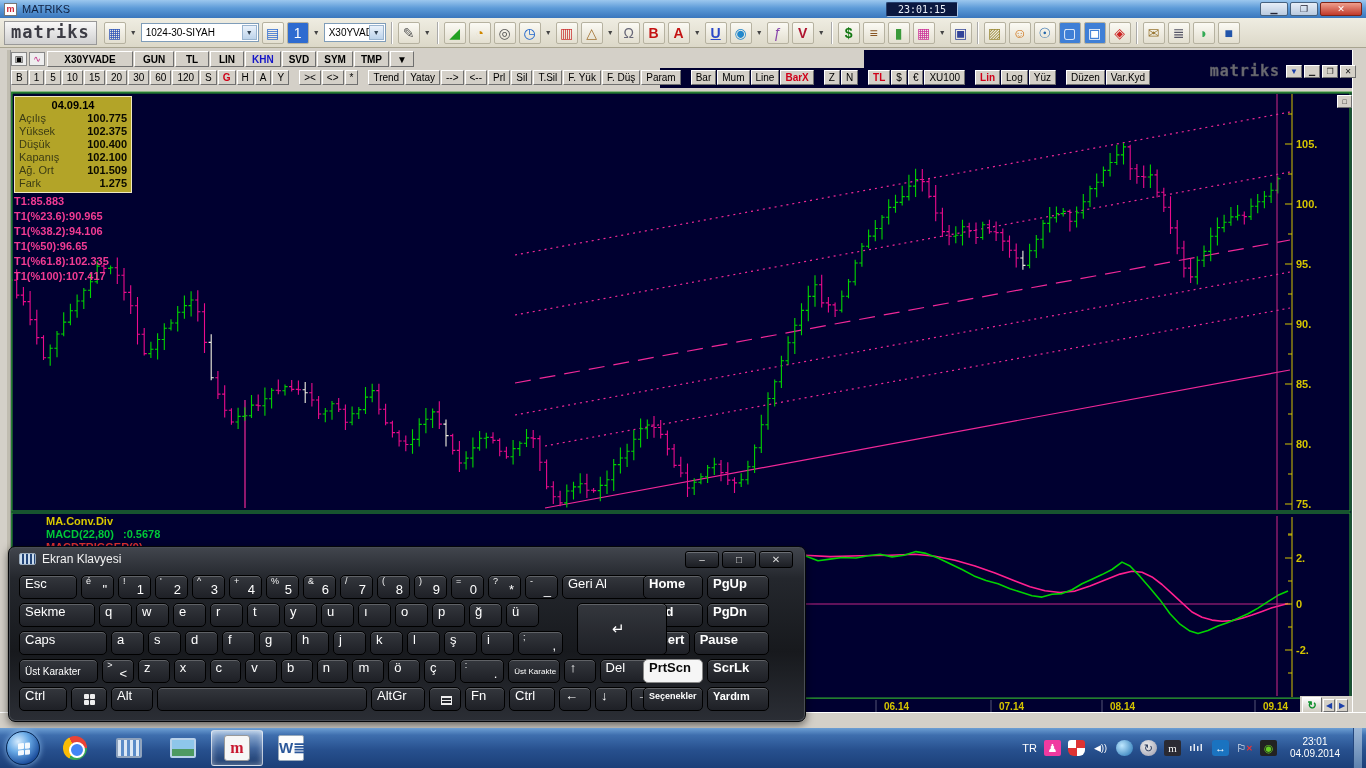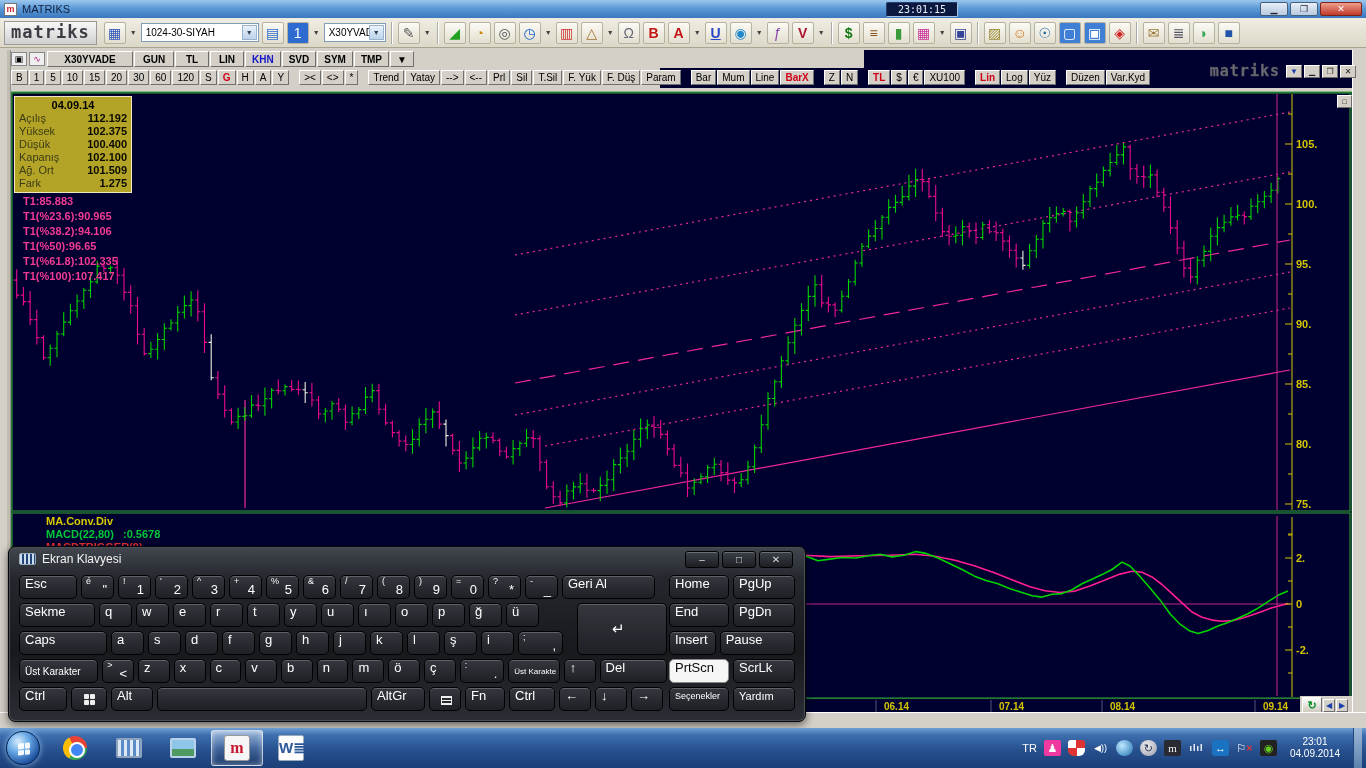--- a/index.html
+++ b/index.html
@@ -66,21 +66,21 @@
   #right-strip{position:absolute;left:1352px;top:50px;width:14px;height:662px;background:#d4d0c8;
     border-left:1px solid #fff;}
   #bottom-strip{position:absolute;left:0;top:712px;width:1366px;height:16px;background:#d4d0c8;border-top:1px solid #fff;}
 
   #infobox{position:absolute;left:14px;top:8px;width:118px;background:#b3a428;border:1px solid #efe8c0;
     padding:2px 4px;font-size:11px;}
   #infobox .d{text-align:center;font-weight:bold;margin-bottom:1px;}
   #infobox .ir{display:flex;justify-content:space-between;line-height:13px;}
   #infobox .ir .l{color:#3c3c14;}
   #infobox .ir .v{font-weight:bold;color:#0a0a00;}
-  #fibs{position:absolute;left:14px;top:106px;font-size:11px;font-weight:bold;color:#f23b93;line-height:15px;padding-left:9px;}
+  #fibs{position:absolute;left:14px;top:106px;font-size:11px;font-weight:bold;color:#f23b93;line-height:15px;}
   #ind-labels{position:absolute;left:46px;top:427px;line-height:13px;font-weight:bold;}
   #ind-labels .n{color:#d8c800;font-size:11px;}
   #ind-labels .m{color:#00c838;font-size:11px;}
   #ind-labels .trig{color:#e03030;height:5px;overflow:hidden;font-size:11px;}
   #plot-restore{position:absolute;left:1337px;top:7px;width:15px;height:13px;background:#d4d0c8;
     border:1px solid;border-color:#fff #6f6f6f #6f6f6f #fff;font-size:7px;text-align:center;line-height:11px;}
   #nav-corner{position:absolute;left:1300px;top:608px;width:52px;height:18px;background:#d4d0c8;
     display:flex;align-items:center;gap:1px;padding-left:2px;}
   #nav-corner .refresh{width:20px;height:16px;background:linear-gradient(#fdfdfd,#cfcbc0);
     border:1px solid;border-color:#fff #6f6f6f #6f6f6f #fff;color:#0a8f2a;font-size:11px;line-height:14px;text-align:center;font-weight:bold;}
@@ -91,21 +91,21 @@
   #kb{position:absolute;left:8px;top:546px;width:798px;height:176px;border-radius:7px;
     background:linear-gradient(180deg,#42464e 0%,#24272d 18%,#17191d 60%,#2b2e35 100%);
     border:1px solid #05070a;box-shadow:0 0 0 1px #4a4e55 inset,0 3px 8px rgba(0,0,0,.55);z-index:20;}
   #kb-title{position:absolute;left:10px;top:5px;display:flex;align-items:center;gap:6px;color:#f2f2f2;font-size:12px;}
   #kb-ico{width:17px;height:12px;border:1px solid #9ab;border-radius:2px;
     background:repeating-linear-gradient(90deg,#cde 0 2px,#247 2px 4px);}
   #kb-btns{position:absolute;right:12px;top:4px;display:flex;gap:3px;}
   .kb-wb{width:34px;height:17px;border-radius:3px;border:1px solid #000;color:#ddd;font-size:10px;
     line-height:15px;text-align:center;background:linear-gradient(#3c4048,#1c1e23);box-shadow:inset 0 1px 0 rgba(255,255,255,.25);}
   #kb-main{position:absolute;left:10px;top:28px;width:648px;}
-  #kb-right{position:absolute;left:660px;top:28px;width:126px;}
+  #kb-right{position:absolute;left:634px;top:28px;width:126px;font-weight:bold;}
   .krow{display:flex;gap:4px;margin-bottom:4px;}
   .key{height:24px;border-radius:5px;background:linear-gradient(#34373d,#1e2averageLOL);}
   .key{background:linear-gradient(#34373d,#1e2026);border:1px solid #000;color:#fff;position:relative;
     box-shadow:inset 0 1px 0 rgba(255,255,255,.22);font-size:13px;}
   .key .tl{position:absolute;top:1px;left:5px;font-size:13px;line-height:14px;}
   .key .sub{position:absolute;top:0;left:4px;font-size:9px;opacity:.95;}
   .key .mn{position:absolute;bottom:1px;right:6px;font-size:13px;}
   .key.hl{background:#f6f6f6;color:#0a0a0a;box-shadow:none;border-color:#888;}
   .key.hl .tl{color:#0a0a0a;}
   #kb-enter{position:absolute;left:568px;top:56px;width:90px;height:52px;}
@@ -369,21 +369,21 @@
           <text x="1110" y="710" fill="#d4c400" font-size="10" font-weight="bold">08.14</text>
           <line x1="1255" y1="700" x2="1255" y2="712" stroke="#555577"></line>
           <text x="1263" y="710" fill="#d4c400" font-size="10" font-weight="bold">09.14</text>
   </svg></div>
 
     <div id="infobox">
       <div class="d">04.09.14</div>
       <div id="info-rows">
           <div class="ir">
             <span class="l">Açılış</span>
-            <span class="v">112.192</span>
+            <span class="v">100.775</span>
           </div>
           <div class="ir">
             <span class="l">Yüksek</span>
             <span class="v">102.375</span>
           </div>
           <div class="ir">
             <span class="l">Düşük</span>
             <span class="v">100.400</span>
           </div>
           <div class="ir">

